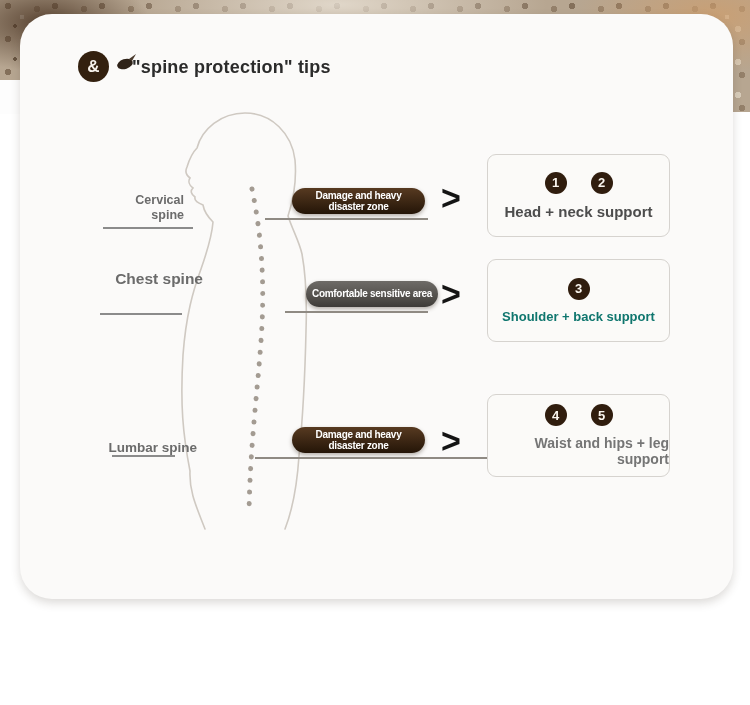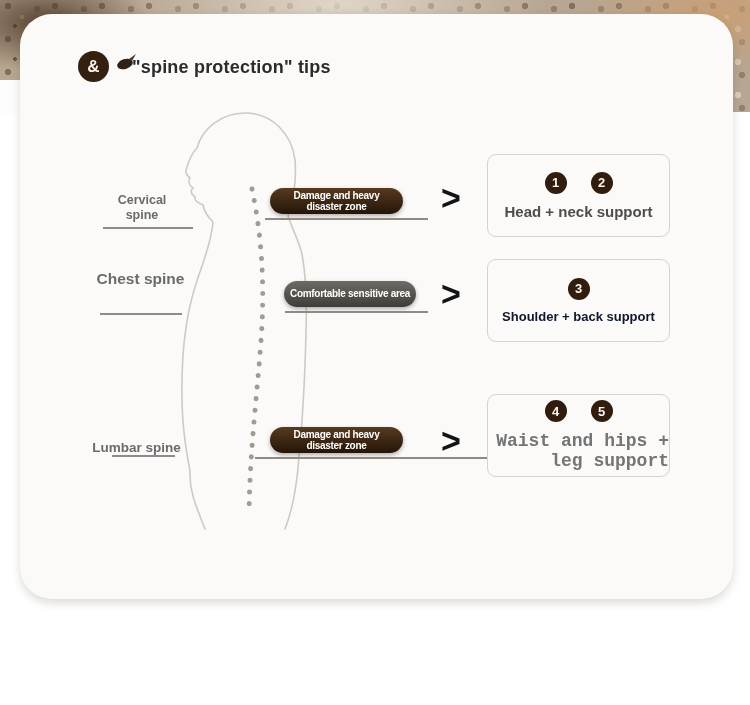--- a/index.html
+++ b/index.html
@@ -46,37 +46,38 @@
   .title{
     position:absolute;left:112px;top:43px;
     font-size:18px;font-weight:700;color:#2b2b2b;letter-spacing:.2px;
   }
 
   
   .body-svg{position:absolute;left:140px;top:91px;}
 
   
   .spine-label{
-    position:absolute;color:#6b6b6b;font-weight:700;text-align:center;line-height:1.18;
+    position:absolute;color:#6b6b6b;font-weight:700;text-align:right;line-height:1.18;
   }
   .lbl-0{left:80px;top:179px;width:84px;font-size:12.5px;}
   .lbl-1{left:58px;top:256px;width:125px;font-size:15.5px;}
   .lbl-2{left:56px;top:418px;width:121px;font-size:13.5px;margin-top:8px;}
   .underline{position:absolute;height:2px;background:#8b8b8b;}
   .u-0{left:83px;top:213px;width:90px;}
   .u-1{left:80px;top:299px;width:82px;}
   .u-2{left:92px;top:441px;width:63px;}
 
   
   .pill{
     position:absolute;width:133px;height:26px;border-radius:13px;
     display:flex;align-items:center;justify-content:center;text-align:center;
     color:#fff;font-size:10px;font-weight:700;line-height:1.12;letter-spacing:-0.3px;
     padding:8px 5px;box-sizing:border-box;
     box-shadow:0 2px 4px rgba(40,25,12,.35);
+    margin-left:22px;
   }
   .pill-dark{background:linear-gradient(180deg,#573a21 0%,#33200f 70%,#241507 100%);}
   .pill-gray{background:linear-gradient(180deg,#6e6b67 0%,#4c4945 75%,#3e3b38 100%);}
   .p-0{left:250px;top:174px;}
   .p-1{left:264px;top:267px;width:132px;}
   .p-2{left:250px;top:413px;}
   .zone-line{position:absolute;height:2px;background:#8f8a83;}
   .zl-0{left:245px;top:204px;width:163px;}
   .zl-1{left:265px;top:297px;width:143px;}
   .zl-2{left:235px;top:443px;width:255px;}
@@ -100,22 +101,22 @@
   .c-0{top:140px;}
   .c-1{top:245px;}
   .c-2{top:380px;}
   .nums{display:flex;gap:24px;}
   .num{
     width:22px;height:22px;border-radius:50%;background:#301d0e;color:#fbf6ef;
     font-size:13px;font-weight:700;display:flex;align-items:center;justify-content:center;
   }
   .support-label{font-weight:700;text-align:right;}
   .sl-0{font-size:15px;color:#4d4d4d;}
-  .sl-1{font-size:13px;color:#0f172a;}
-  .sl-2{font-size:18px;color:#757575;font-family:Liberation Mono, monospace;}
+  .sl-1{font-size:13px;color:#0f766e;}
+  .sl-2{font-size:14px;color:#757575;}
 </style>
 </head>
 <body>
 
 <div class="stage">
 
   <div class="texture"></div>
   <div class="texture-cover-left"></div>
 
   <div class="card">

